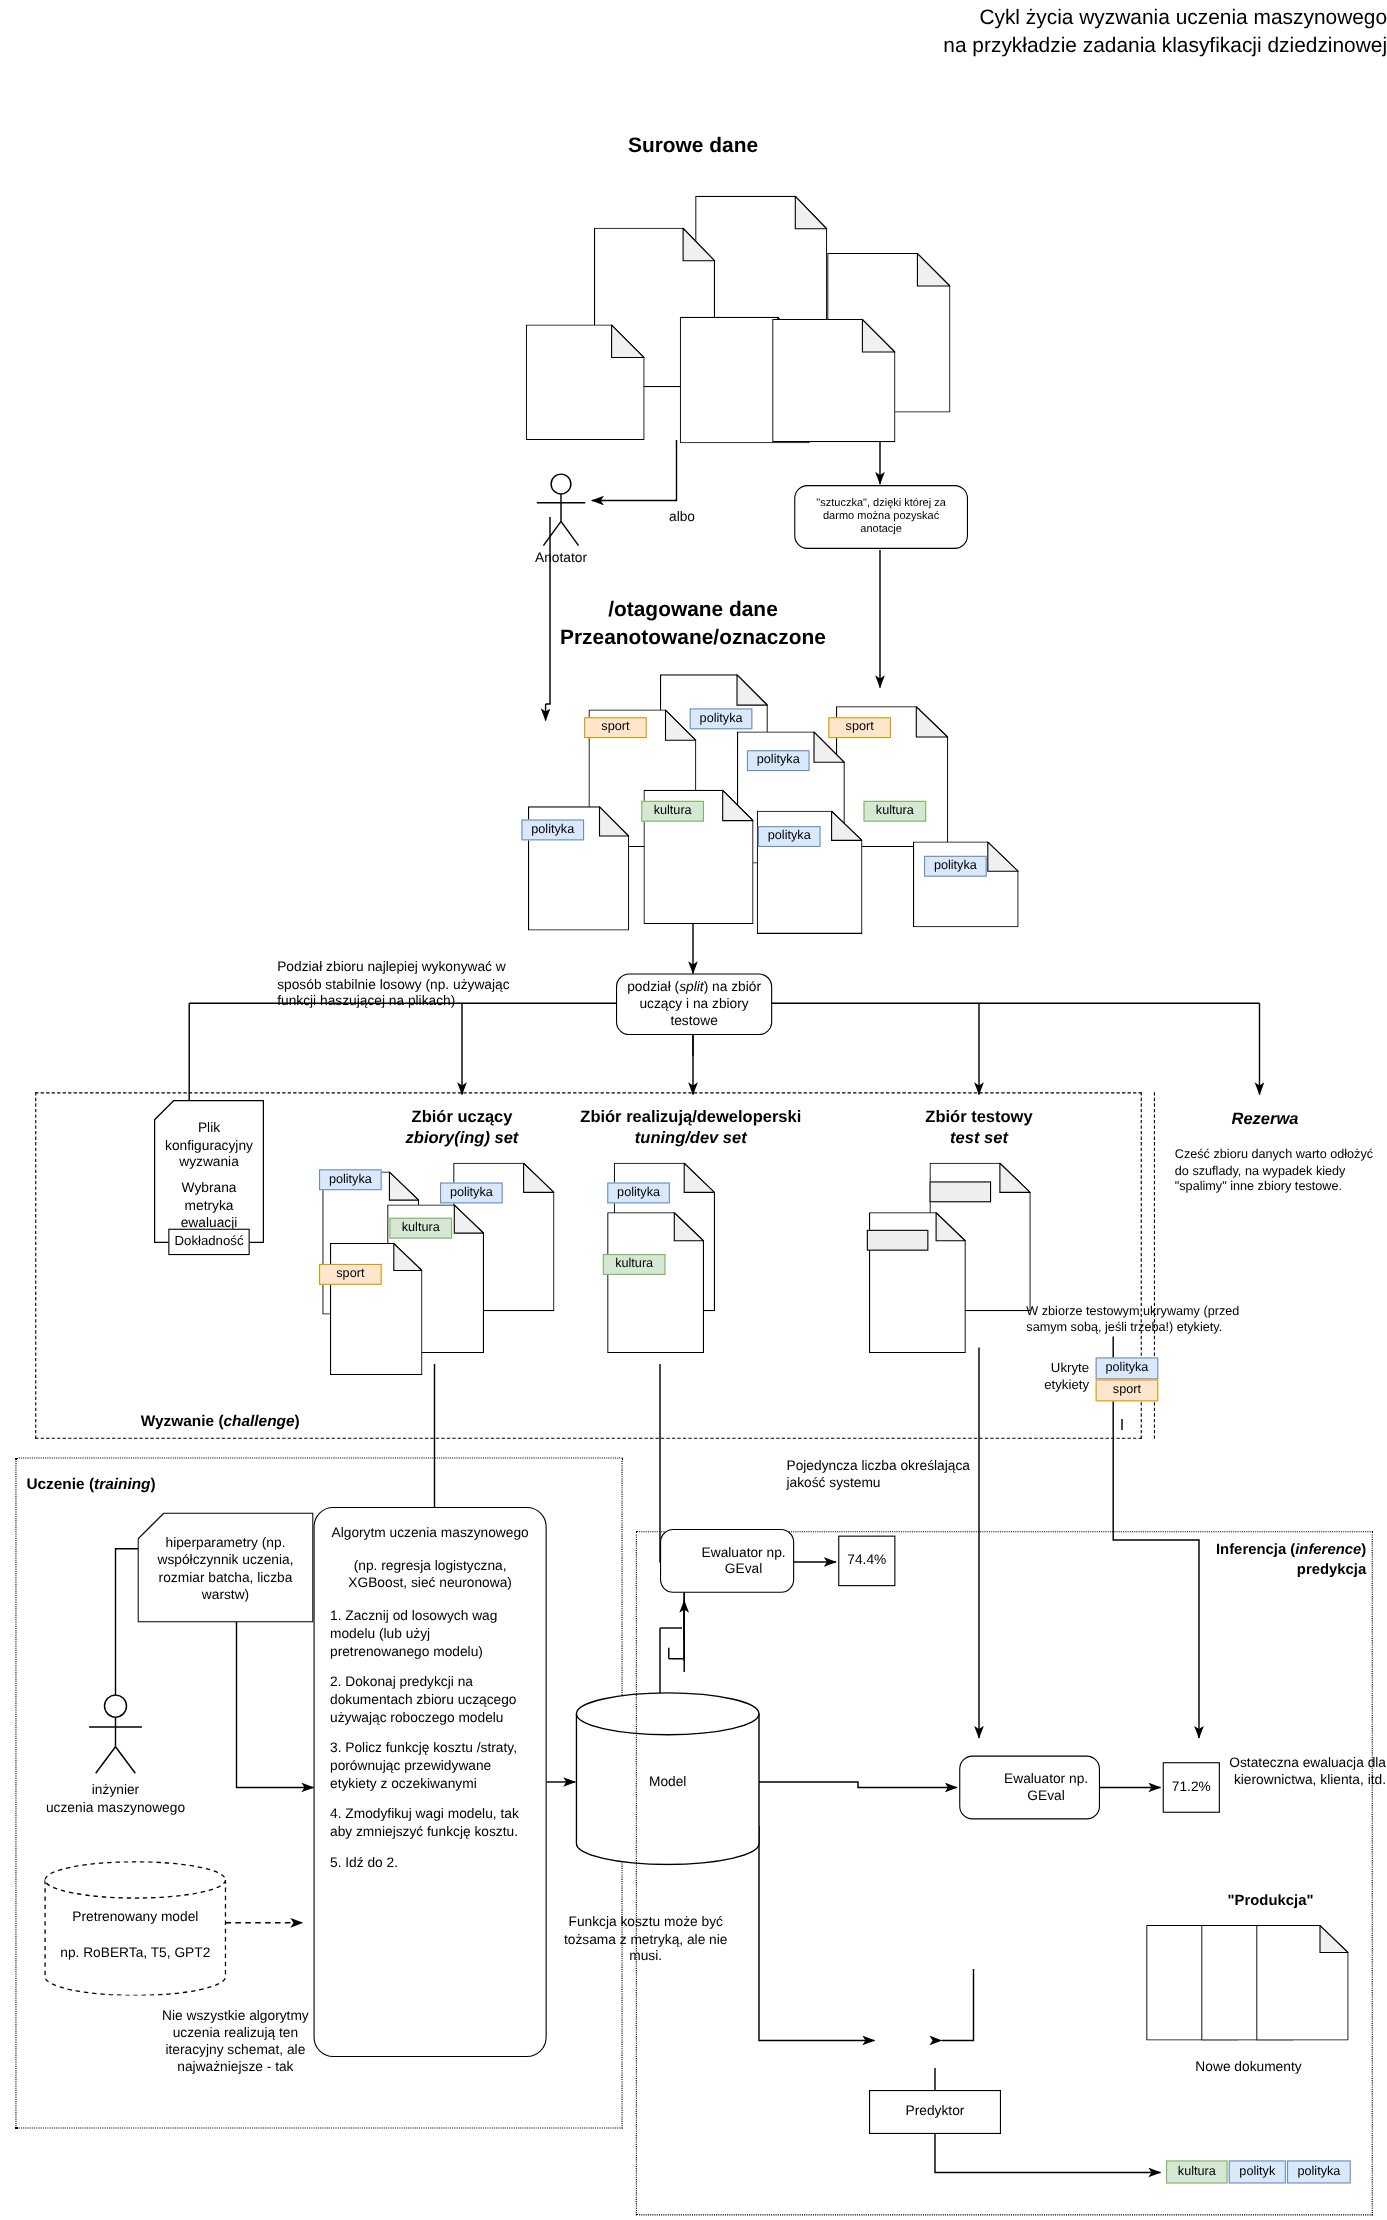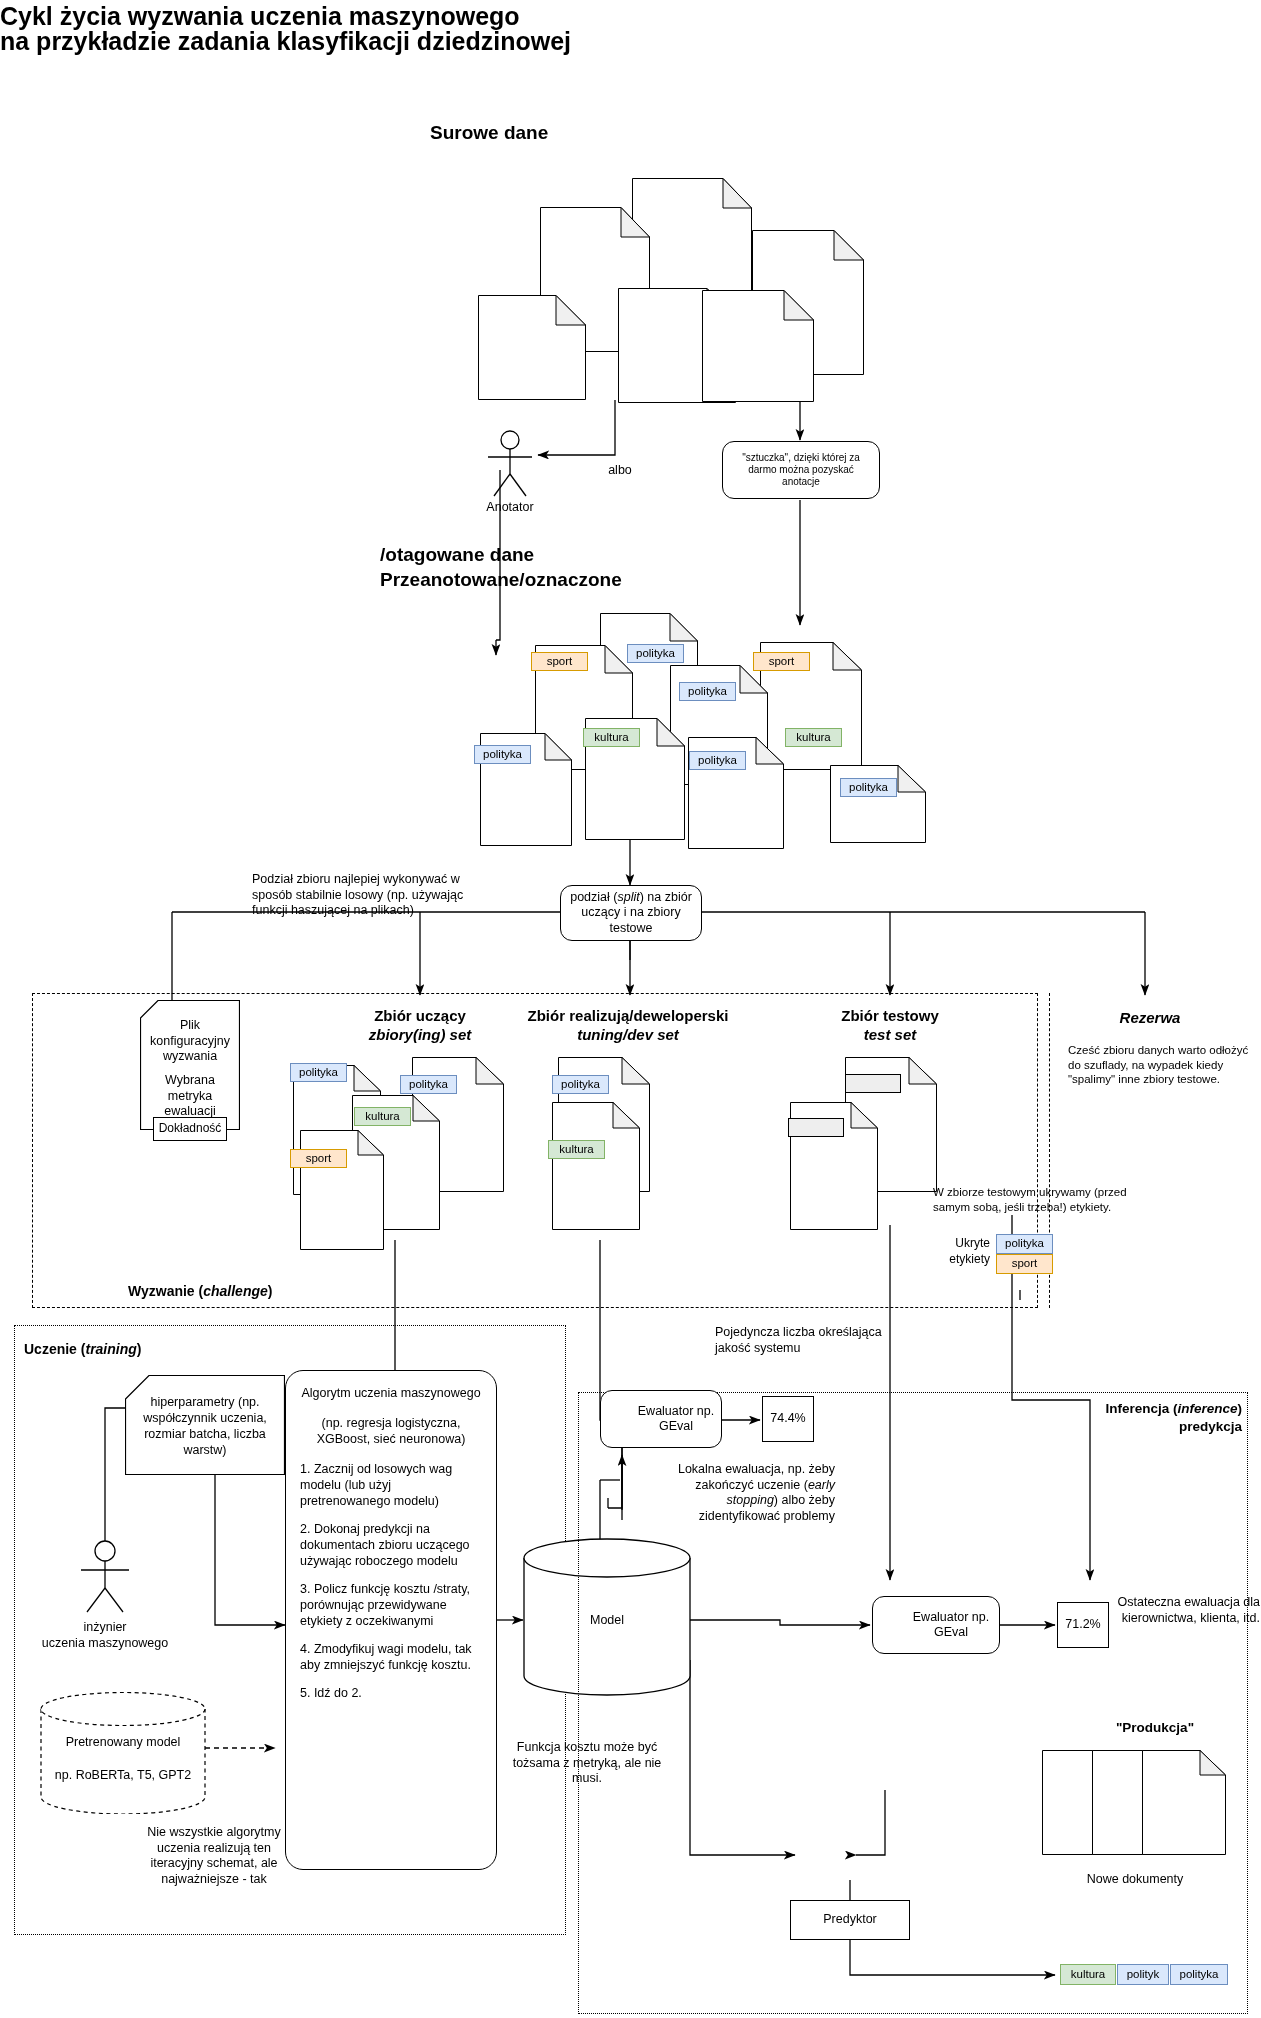--- a/index.html
+++ b/index.html
@@ -12,23 +12,23 @@
     position:relative;
     width:1261px;
     height:2018px;
     overflow:hidden;
     background:#fff;
   }
   #svg-layer{position:absolute;left:0;top:0;width:1261px;height:2018px;pointer-events:none;}
   .abs{position:absolute;box-sizing:border-box;}
 
   .title{
-    font-size:25px;font-weight:bold;line-height:25px;text-align:left;width:100%;
-  }
-  .heading{font-size:19px;font-weight:bold;line-height:25px;}
+    font-size:19px;font-weight:normal;line-height:25px;text-align:right;width:100%;
+  }
+  .heading{font-size:19px;font-weight:bold;line-height:25px;text-align:center;}
   .subhead{font-size:15px;font-weight:bold;line-height:19px;text-align:center;}
   .subhead .it{font-style:italic;}
   .txt{font-size:12.5px;line-height:15.5px;}
   .txt-c{font-size:12.5px;line-height:15.5px;text-align:center;}
   .txt-r{font-size:12.5px;line-height:15.5px;text-align:right;}
   .tiny{font-size:9.5px;line-height:11.5px;text-align:center;}
   .i{font-style:italic;}
 
   
   .chip{
@@ -439,23 +439,20 @@
 
   <div class="dotregion" style="left:578px;top:1392px;width:670px;height:622px;"></div>
   <div class="abs" style="left:1050px;top:1400px;width:192px;font-size:13.5px;font-weight:bold;line-height:18px;text-align:right;">
     <div><span>Inferencja (</span><span class="i">inference</span><span>)</span></div>
     <div>predykcja</div>
   </div>
 
   <div class="rbox" style="left:600px;top:1390px;width:122px;height:58px;">Ewaluator np. GEval</div>
   <div class="sqbox" style="left:762px;top:1396px;width:52px;height:46px;">74.4%</div>
 
-  <div class="abs txt-r" style="left:660px;top:1462px;width:175px;">
-    <span>Lokalna ewaluacja, np. żeby zakończyć uczenie (</span><span class="i">early stopping</span><span>) albo żeby zidentyfikować problemy</span>
-  </div>
 
   <div class="rbox" style="left:872px;top:1596px;width:128px;height:58px;">Ewaluator np. GEval</div>
   <div class="sqbox" style="left:1057px;top:1602px;width:52px;height:46px;">71.2%</div>
   <div class="abs txt-r" style="left:1095px;top:1595px;width:165px;">Ostateczna ewaluacja dla kierownictwa, klienta, itd.</div>
 
   <div class="abs" style="left:1070px;top:1720px;width:170px;font-size:13.5px;font-weight:bold;text-align:center;">"Produkcja"</div>
   <div class="doc" style="left:1042px;top:1750px;">
     <svg width="84" height="105" viewBox="0 0 84 105">
         <path d="M0.5,0.5 H58 L83.5,25 V104.5 H0.5 Z" fill="#fff" stroke="#000"></path>
         <path d="M58,0.5 L83.5,25 H58 Z" fill="#f0f0f0" stroke="#000"></path>

